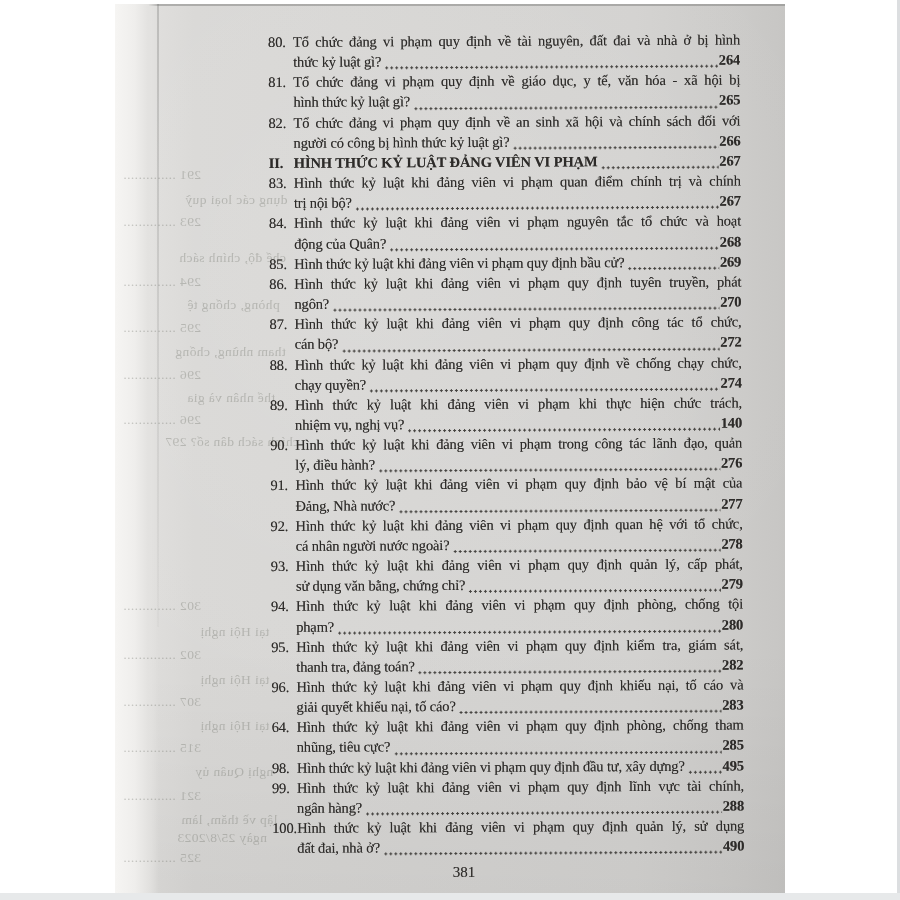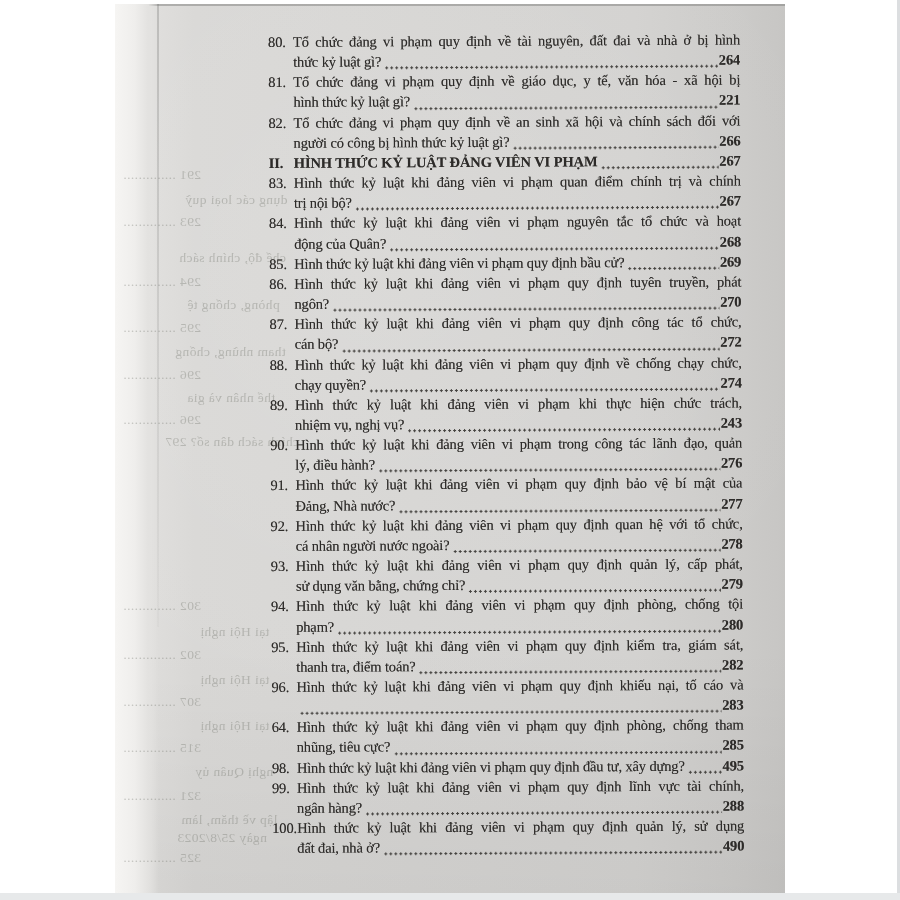--- a/index.html
+++ b/index.html
@@ -146,21 +146,21 @@
             </div>
           </div>
         </div>
         <div class="entry">
           <span class="num">81.</span>
           <div class="body">
             <div class="line">Tổ chức đảng vi phạm quy định về giáo dục, y tế, văn hóa - xã hội bị</div>
             <div class="lastline">
               <span class="text">hình thức kỷ luật gì?</span>
               <span class="dots"></span>
-              <span class="pg">221</span>
+              <span class="pg">265</span>
             </div>
           </div>
         </div>
         <div class="entry">
           <span class="num">82.</span>
           <div class="body">
             <div class="line">Tổ chức đảng vi phạm quy định về an sinh xã hội và chính sách đối với</div>
             <div class="lastline">
               <span class="text">người có công bị hình thức kỷ luật gì?</span>
               <span class="dots"></span>
@@ -243,21 +243,21 @@
             </div>
           </div>
         </div>
         <div class="entry">
           <span class="num">89.</span>
           <div class="body">
             <div class="line">Hình thức kỷ luật  khi đảng viên vi phạm khi thực hiện chức trách,</div>
             <div class="lastline">
               <span class="text">nhiệm vụ, nghị vụ?</span>
               <span class="dots"></span>
-              <span class="pg">243</span>
+              <span class="pg">140</span>
             </div>
           </div>
         </div>
         <div class="entry">
           <span class="num">90.</span>
           <div class="body">
             <div class="line">Hình thức kỷ luật  khi đảng viên vi phạm trong công tác lãnh đạo, quản</div>
             <div class="lastline">
               <span class="text">lý, điều hành?</span>
               <span class="dots"></span>
@@ -307,31 +307,32 @@
               <span class="dots"></span>
               <span class="pg">280</span>
             </div>
           </div>
         </div>
         <div class="entry">
           <span class="num">95.</span>
           <div class="body">
             <div class="line">Hình thức kỷ luật  khi đảng viên vi phạm quy định kiểm tra, giám sát,</div>
             <div class="lastline">
-              <span class="text">thanh tra, điểm toán?</span>
+              <span class="text">thanh tra, đảng toán?</span>
               <span class="dots"></span>
               <span class="pg">282</span>
             </div>
           </div>
         </div>
         <div class="entry">
           <span class="num">96.</span>
           <div class="body">
             <div class="line">Hình thức kỷ luật  khi đảng viên vi phạm quy định khiếu nại, tố cáo và</div>
             <div class="lastline">
+              <span class="text">giải quyết khiếu nại, tố cáo?</span>
               <span class="dots"></span>
               <span class="pg">283</span>
             </div>
           </div>
         </div>
         <div class="entry">
           <span class="num">64.</span>
           <div class="body">
             <div class="line">Hình thức kỷ luật  khi đảng viên vi phạm quy định phòng, chống tham</div>
             <div class="lastline">
@@ -367,16 +368,19 @@
           <div class="body">
             <div class="line">Hình thức kỷ luật  khi đảng viên vi phạm quy định quản lý, sử dụng</div>
             <div class="lastline">
               <span class="text">đất đai, nhà ở?</span>
               <span class="dots"></span>
               <span class="pg">490</span>
             </div>
           </div>
         </div>
       </div>
+    <div class="footer">
+      <span>381</span>
+    </div>
   </div>
   <div class="frame-right"></div>
   <div class="frame-bottom"></div>
 </div>
 
 </body></html>

